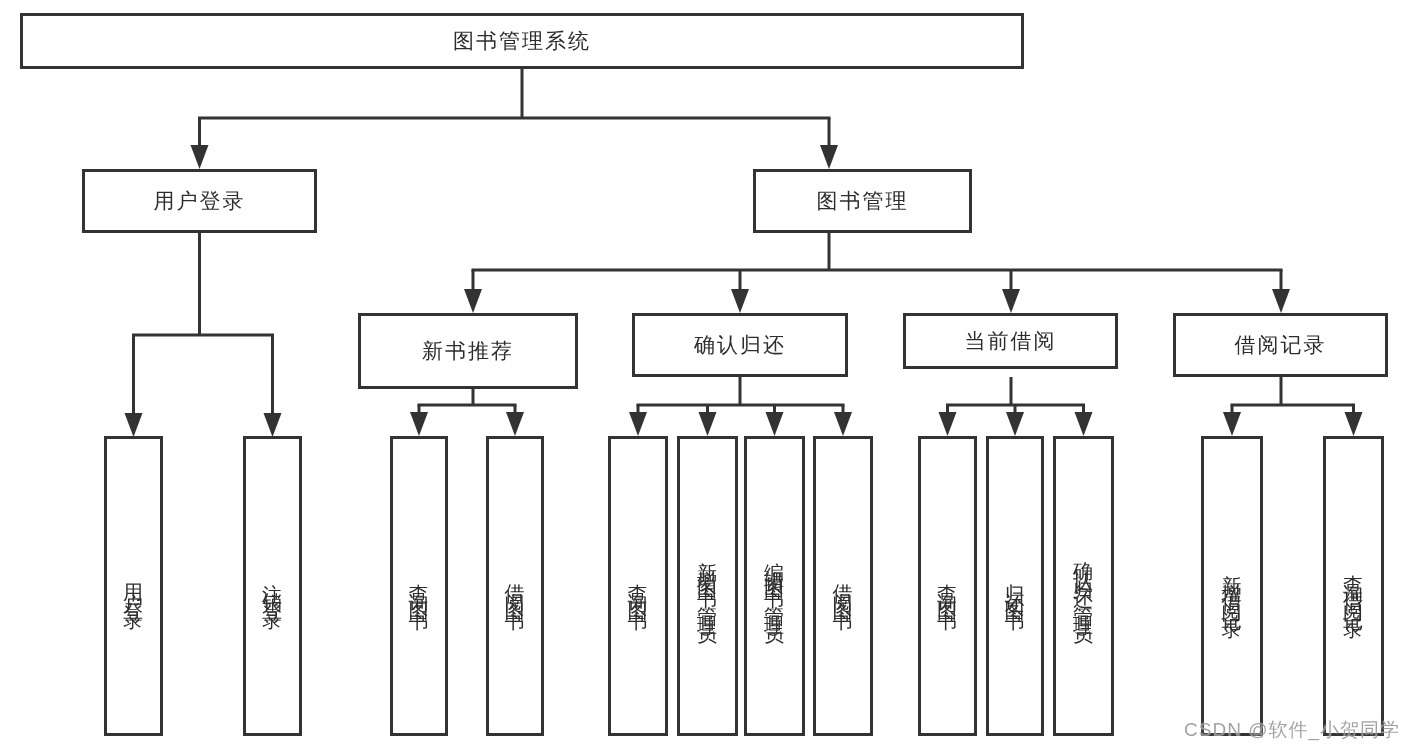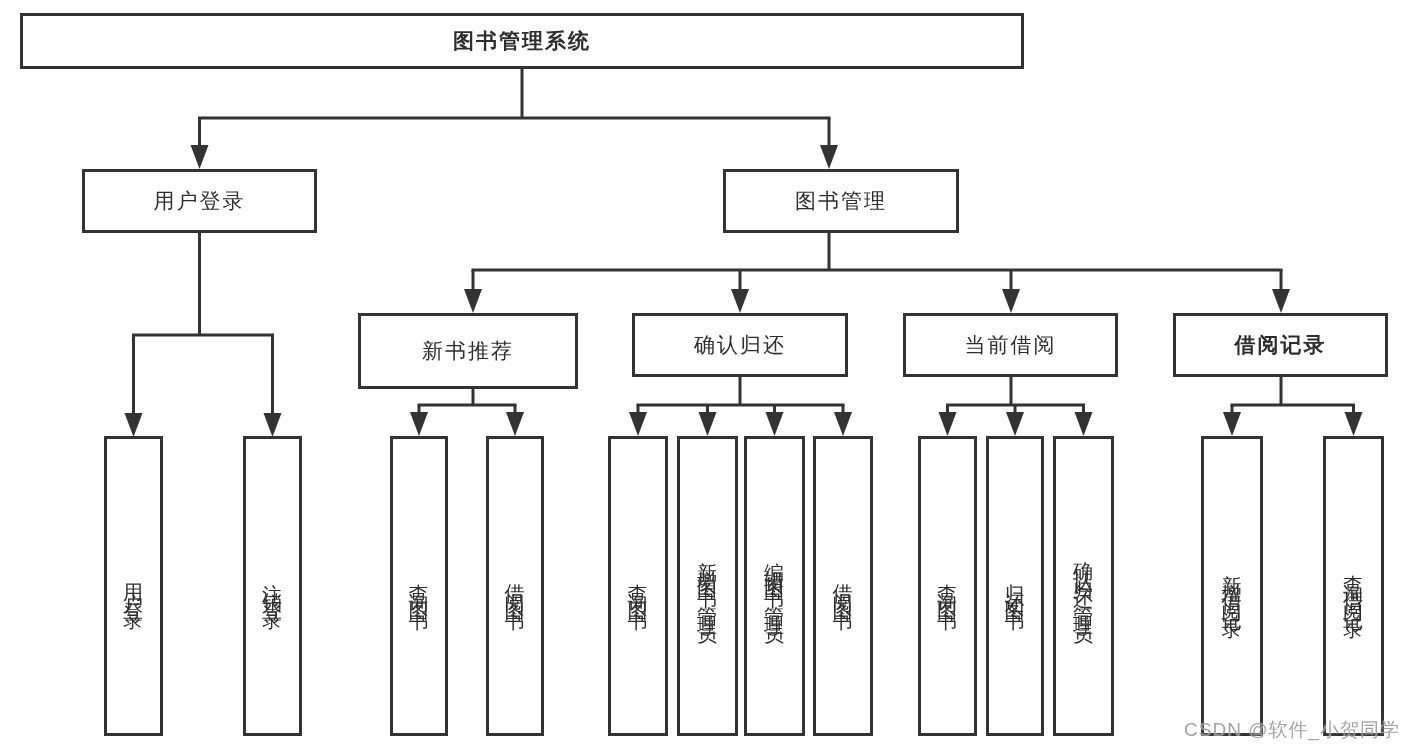--- a/index.html
+++ b/index.html
@@ -77,41 +77,41 @@
       <line x1="1083.5" y1="405" x2="1083.5" y2="416" stroke="#333333" stroke-width="3"></line>
       <polygon points="1074.5,412 1092.5,412 1083.5,436" fill="#333333"></polygon>
       <line x1="1281" y1="377" x2="1281" y2="405" stroke="#333333" stroke-width="3"></line>
       <line x1="1230.5" y1="405" x2="1355" y2="405" stroke="#333333" stroke-width="3"></line>
       <line x1="1232" y1="405" x2="1232" y2="416" stroke="#333333" stroke-width="3"></line>
       <polygon points="1223,412 1241,412 1232,436" fill="#333333"></polygon>
       <line x1="1353.5" y1="405" x2="1353.5" y2="416" stroke="#333333" stroke-width="3"></line>
       <polygon points="1344.5,412 1362.5,412 1353.5,436" fill="#333333"></polygon>
     </svg>
 
-  <div class="node" style="left:20px; top:13px; width:1004px; height:56px;font-weight:bold;">
+  <div class="node" style="left:20px; top:13px; width:1004px; height:56px;">
     <span class="lbl">图书管理系统</span>
   </div>
 
   <div class="node" style="left:82px; top:169px; width:235px; height:64px;">
     <span class="lbl">用户登录</span>
   </div>
-  <div class="node" style="left:723px; top:169px; width:236px; height:64px;">
+  <div class="node" style="left:753px; top:169px; width:219px; height:64px;">
     <span class="lbl">图书管理</span>
   </div>
 
   <div class="node" style="left:358px; top:313px; width:220px; height:76px;">
     <span class="lbl">新书推荐</span>
   </div>
   <div class="node" style="left:632px; top:313px; width:216px; height:64px;">
     <span class="lbl">确认归还</span>
   </div>
-  <div class="node" style="left:903px; top:313px; width:215px; height:64px;">
+  <div class="node" style="left:903px; top:313px; width:215px; height:56px;">
     <span class="lbl">当前借阅</span>
   </div>
-  <div class="node" style="left:1173px; top:313px; width:215px; height:64px;font-weight:bold;">
+  <div class="node" style="left:1173px; top:313px; width:215px; height:64px;">
     <span class="lbl">借阅记录</span>
   </div>
 
   <div class="node leaf" style="left:104px; top:436px; width:59px; height:300px;">
     <span class="lbl">用户登录</span>
   </div>
   <div class="node leaf" style="left:243px; top:436px; width:59px; height:300px;">
     <span class="lbl">注销登录</span>
   </div>
 

